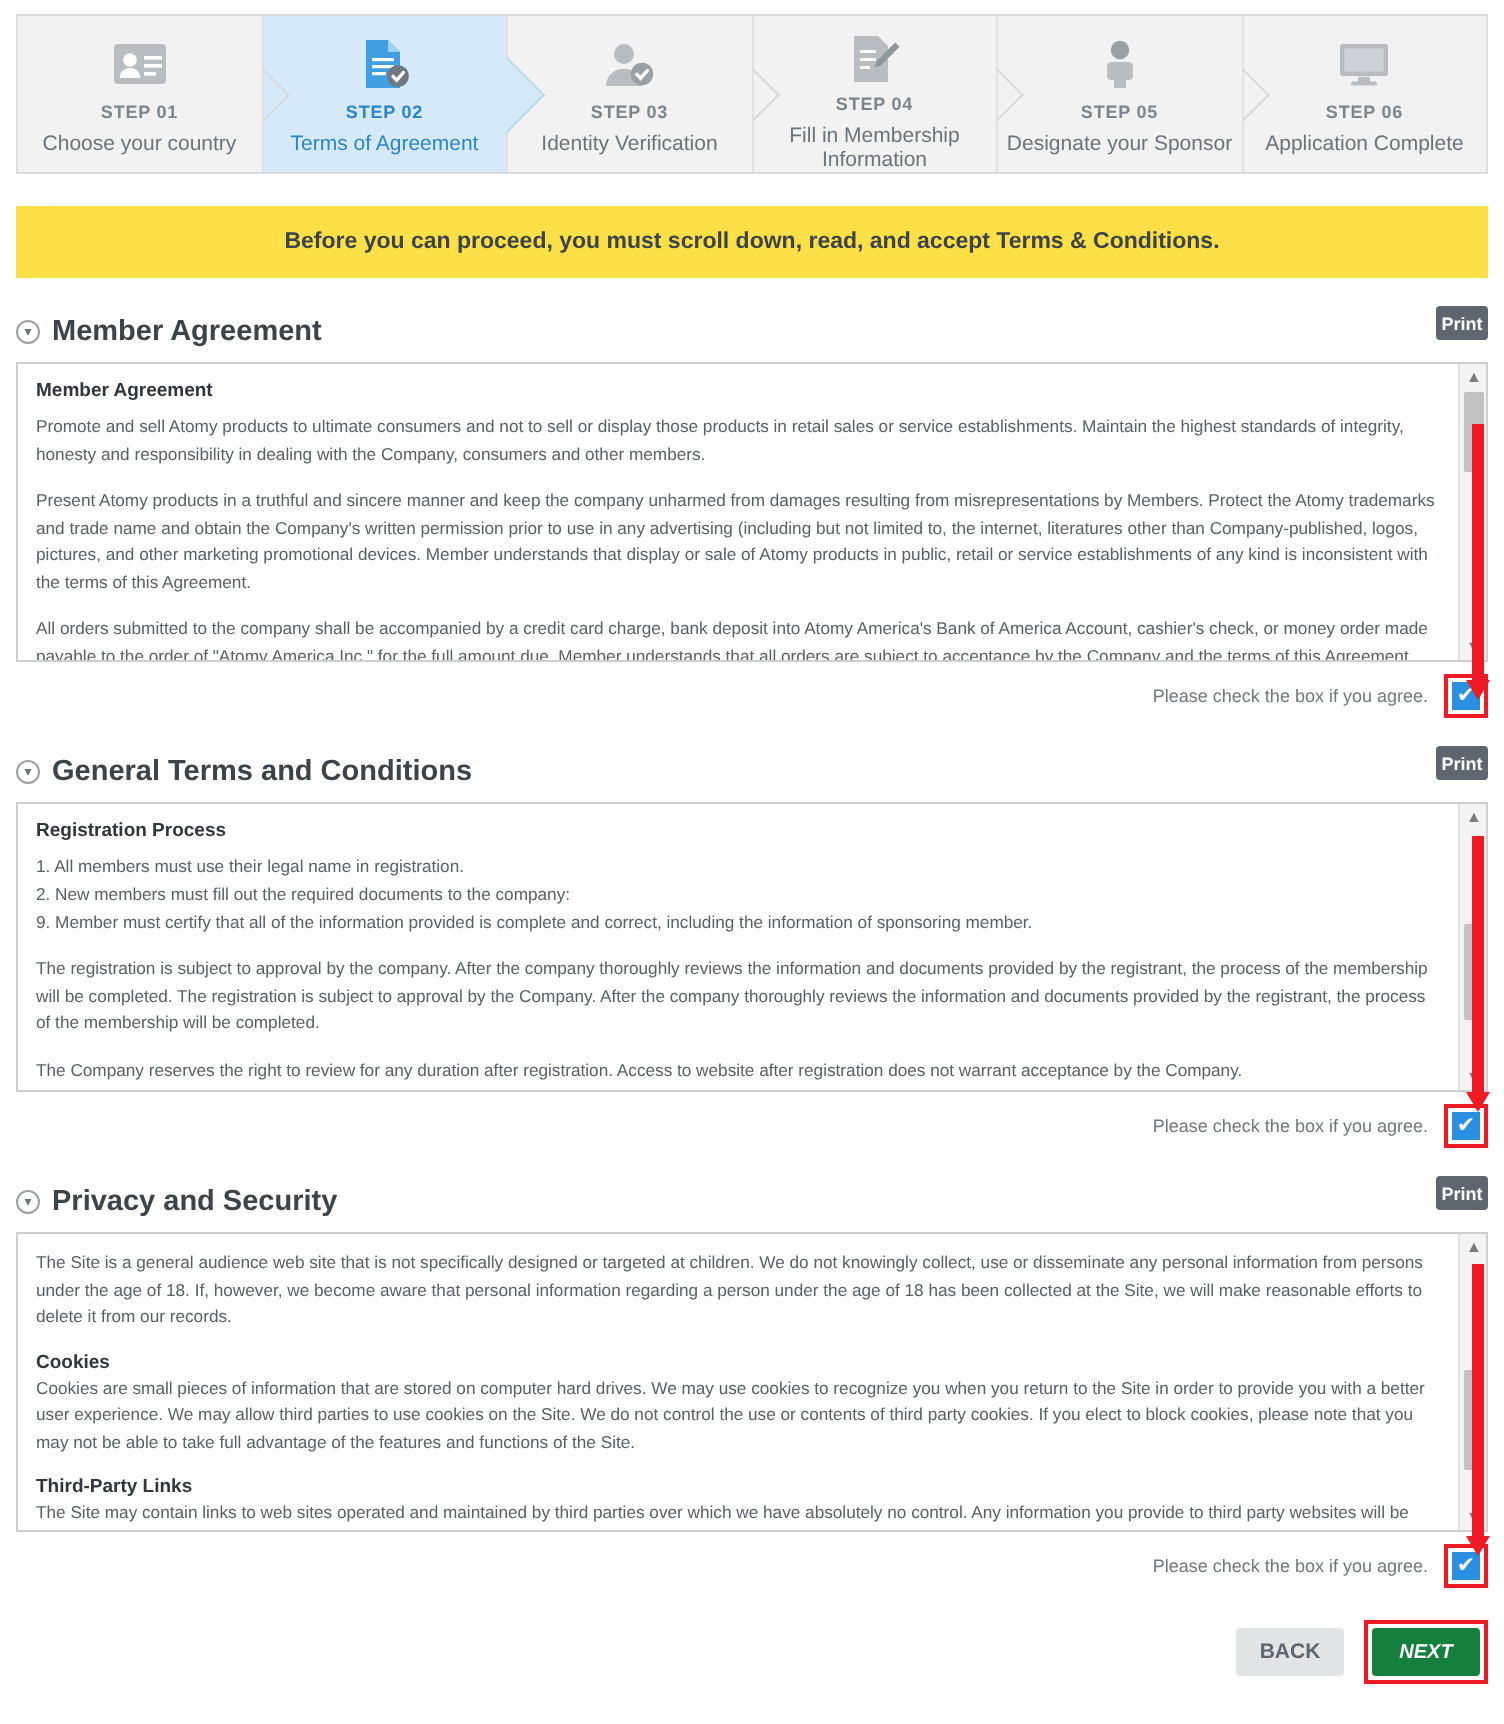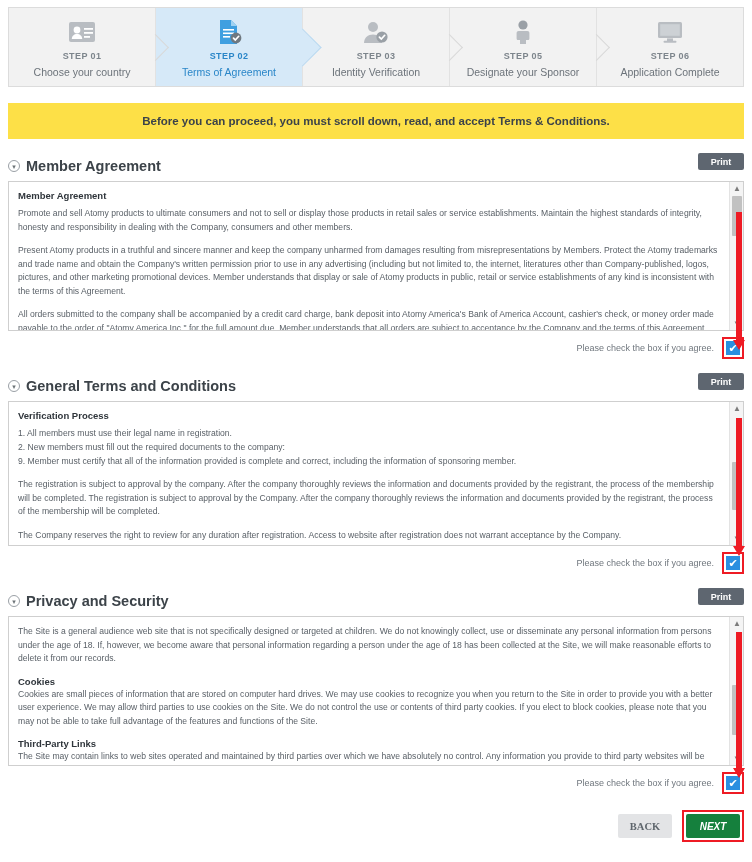--- a/index.html
+++ b/index.html
@@ -87,21 +87,21 @@
   .caret-circle {
     width: 12px; height: 12px; border-radius: 50%;
     border: 1px solid #9aa0a6;
     display: inline-flex; align-items: center; justify-content: center;
     font-size: 7px; color: #6d7478; line-height: 1;
     margin-right: 6px; flex: 0 0 auto;
   }
   .sec-title { font-size: 14.5px; font-weight: bold; color: #3c4349; }
   .print-btn {
     position: absolute; right: 0; top: 2px;
-    width: 46px; height: 17px;
+    width: 26px; height: 17px;
     background: #5e6670;
     color: #ffffff; font-size: 9px; font-weight: bold;
     display: flex; align-items: center; justify-content: center;
     border-radius: 2px; cursor: pointer;
   }
 
   .scrollbox {
     position: relative;
     border: 1px solid #cfcfcf;
     background: #ffffff;
@@ -160,21 +160,21 @@
 
   
   .footer {
     display: flex; align-items: center; justify-content: flex-end;
     margin: 16px 8px 0 8px;
   }
   .btn-back {
     width: 54px; height: 24px; background: #e3e4e6; color: #5f666d;
     font-size: 10.5px; font-weight: bold;
     display: flex; align-items: center; justify-content: center;
-    border-radius: 2px; cursor: pointer; margin-right: 10px; font-family: Liberation Serif, serif;
+    border-radius: 2px; cursor: pointer; margin-right: 10px;
   }
   .btn-next-wrap {
     border: 2px solid #ee1b24; padding: 2px;
   }
   .btn-next {
     width: 54px; height: 24px; background: #15803d; color: #ffffff;
     font-size: 10px; font-weight: bold;
     display: flex; align-items: center; justify-content: center;
     border-radius: 2px; cursor: pointer; font-style: italic;
   }
@@ -221,20 +221,33 @@
           <circle cx="11" cy="8" r="5" fill="#b9bdc2"></circle>
           <path d="M2 24c0-5.2 4-8.6 9-8.6s9 3.4 9 8.6z" fill="#b9bdc2"></path>
           <circle cx="20" cy="18" r="5.6" fill="#9aa0a6"></circle>
           <path d="M17.4 18.2l1.9 1.9 3.4-3.8" stroke="#ffffff" stroke-width="1.7" fill="none" stroke-linecap="round"></path>
         </svg>
     </div>
     <div class="step-no">STEP 03</div>
     <div class="step-label">Identity Verification</div>
   </div>
 
+  <div class="step">
+    <div class="step-icon">
+      <svg width="28" height="26" viewBox="0 0 28 26">
+          <path d="M4 1h12l5 5v18H4z" fill="#b9bdc2"></path>
+          <rect x="7" y="8" width="8" height="1.5" fill="#ffffff"></rect>
+          <rect x="7" y="12" width="8" height="1.5" fill="#ffffff"></rect>
+          <rect x="7" y="16" width="5" height="1.5" fill="#ffffff"></rect>
+          <path d="M24.6 4.2l2.2 2.2-9.4 9.4-3 .8.8-3z" fill="#8f969c"></path>
+        </svg>
+    </div>
+    <div class="step-no">STEP 04</div>
+    <div class="step-label">Fill in Membership Information</div>
+  </div>
 
   <div class="step">
     <div class="step-icon">
       <svg width="26" height="26" viewBox="0 0 26 26">
           <circle cx="13" cy="6" r="4.6" fill="#9aa0a6"></circle>
           <path d="M8.6 12h8.8c1.2 0 2 .9 2 2v5.4c0 .9-.7 1.6-1.6 1.6H8.2c-.9 0-1.6-.7-1.6-1.6V14c0-1.1.9-2 2-2z" fill="#b9bdc2"></path>
           <path d="M10 20h6v5h-6z" fill="#b9bdc2"></path>
         </svg>
     </div>
     <div class="step-no">STEP 05</div>
@@ -286,21 +299,21 @@
 </div>
 
 <div class="section">
   <div class="sec-head">
     <span class="caret-circle">▾</span>
     <span class="sec-title">General Terms and Conditions</span>
     <span class="print-btn">Print</span>
   </div>
 
   <div class="scrollbox" style="height:145px;">
-    <h4>Verification Process</h4>
+    <h4>Registration Process</h4>
     <p class="tight">1. All members must use their legal name in registration.</p>
     <p class="tight">2. New members must fill out the required documents to the company:</p>
     <p class="tight" style="margin-bottom:10px;">9. Member must certify that all of the information provided is complete and correct, including the information of sponsoring member.</p>
     <p>The registration is subject to approval by the company. After the company thoroughly reviews the information and documents provided by the registrant, the process of the membership will be completed. The registration is subject to approval by the Company. After the company thoroughly reviews the information and documents provided by the registrant, the process of the membership will be completed.</p>
     <p>The Company reserves the right to review for any duration after registration. Access to website after registration does not warrant acceptance by the Company.</p>
 
     <div class="sb-track">
       <div class="sb-arrow up">▲</div>
       <div class="sb-thumb" style="top:60px;height:48px;"></div>
       <div class="sb-arrow down">▼</div>

